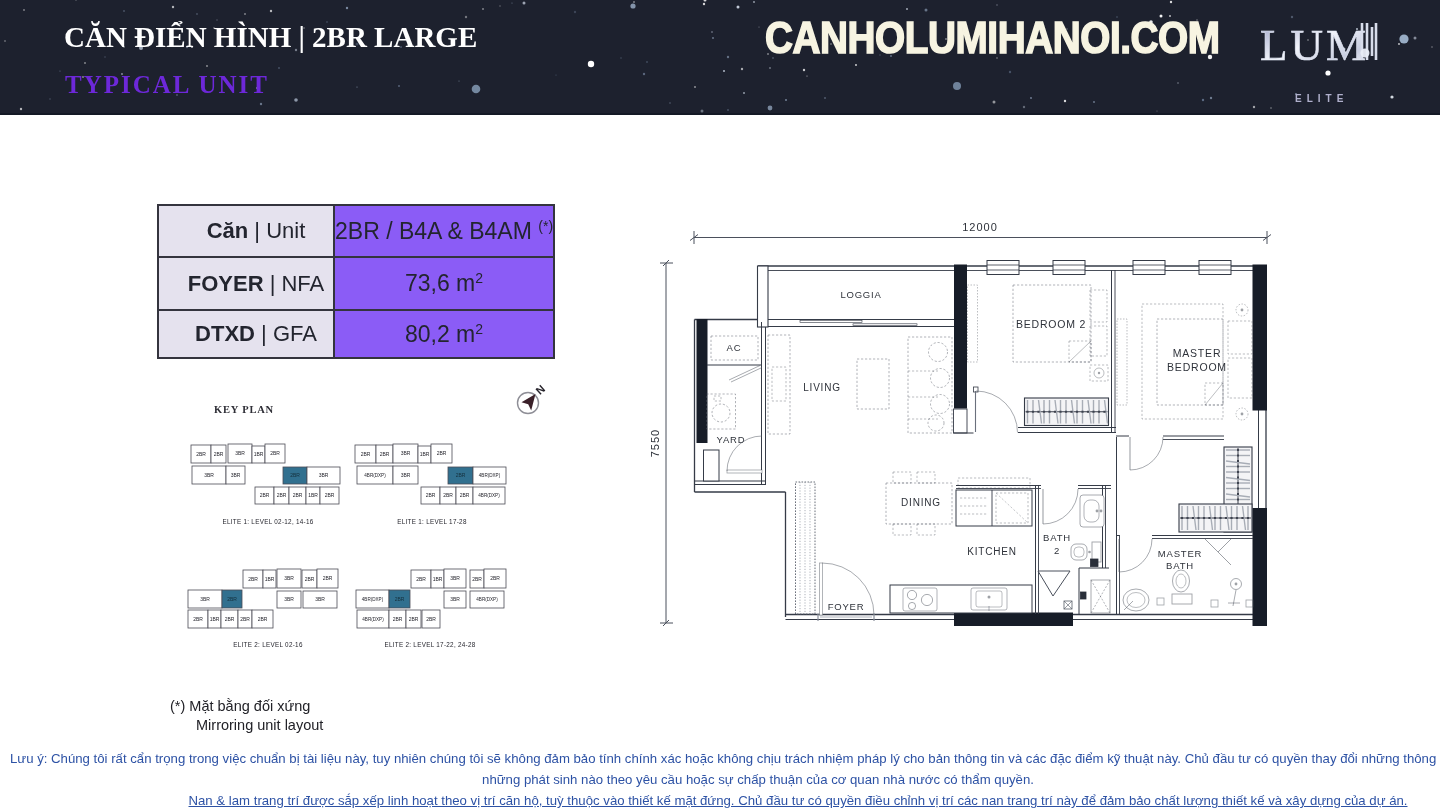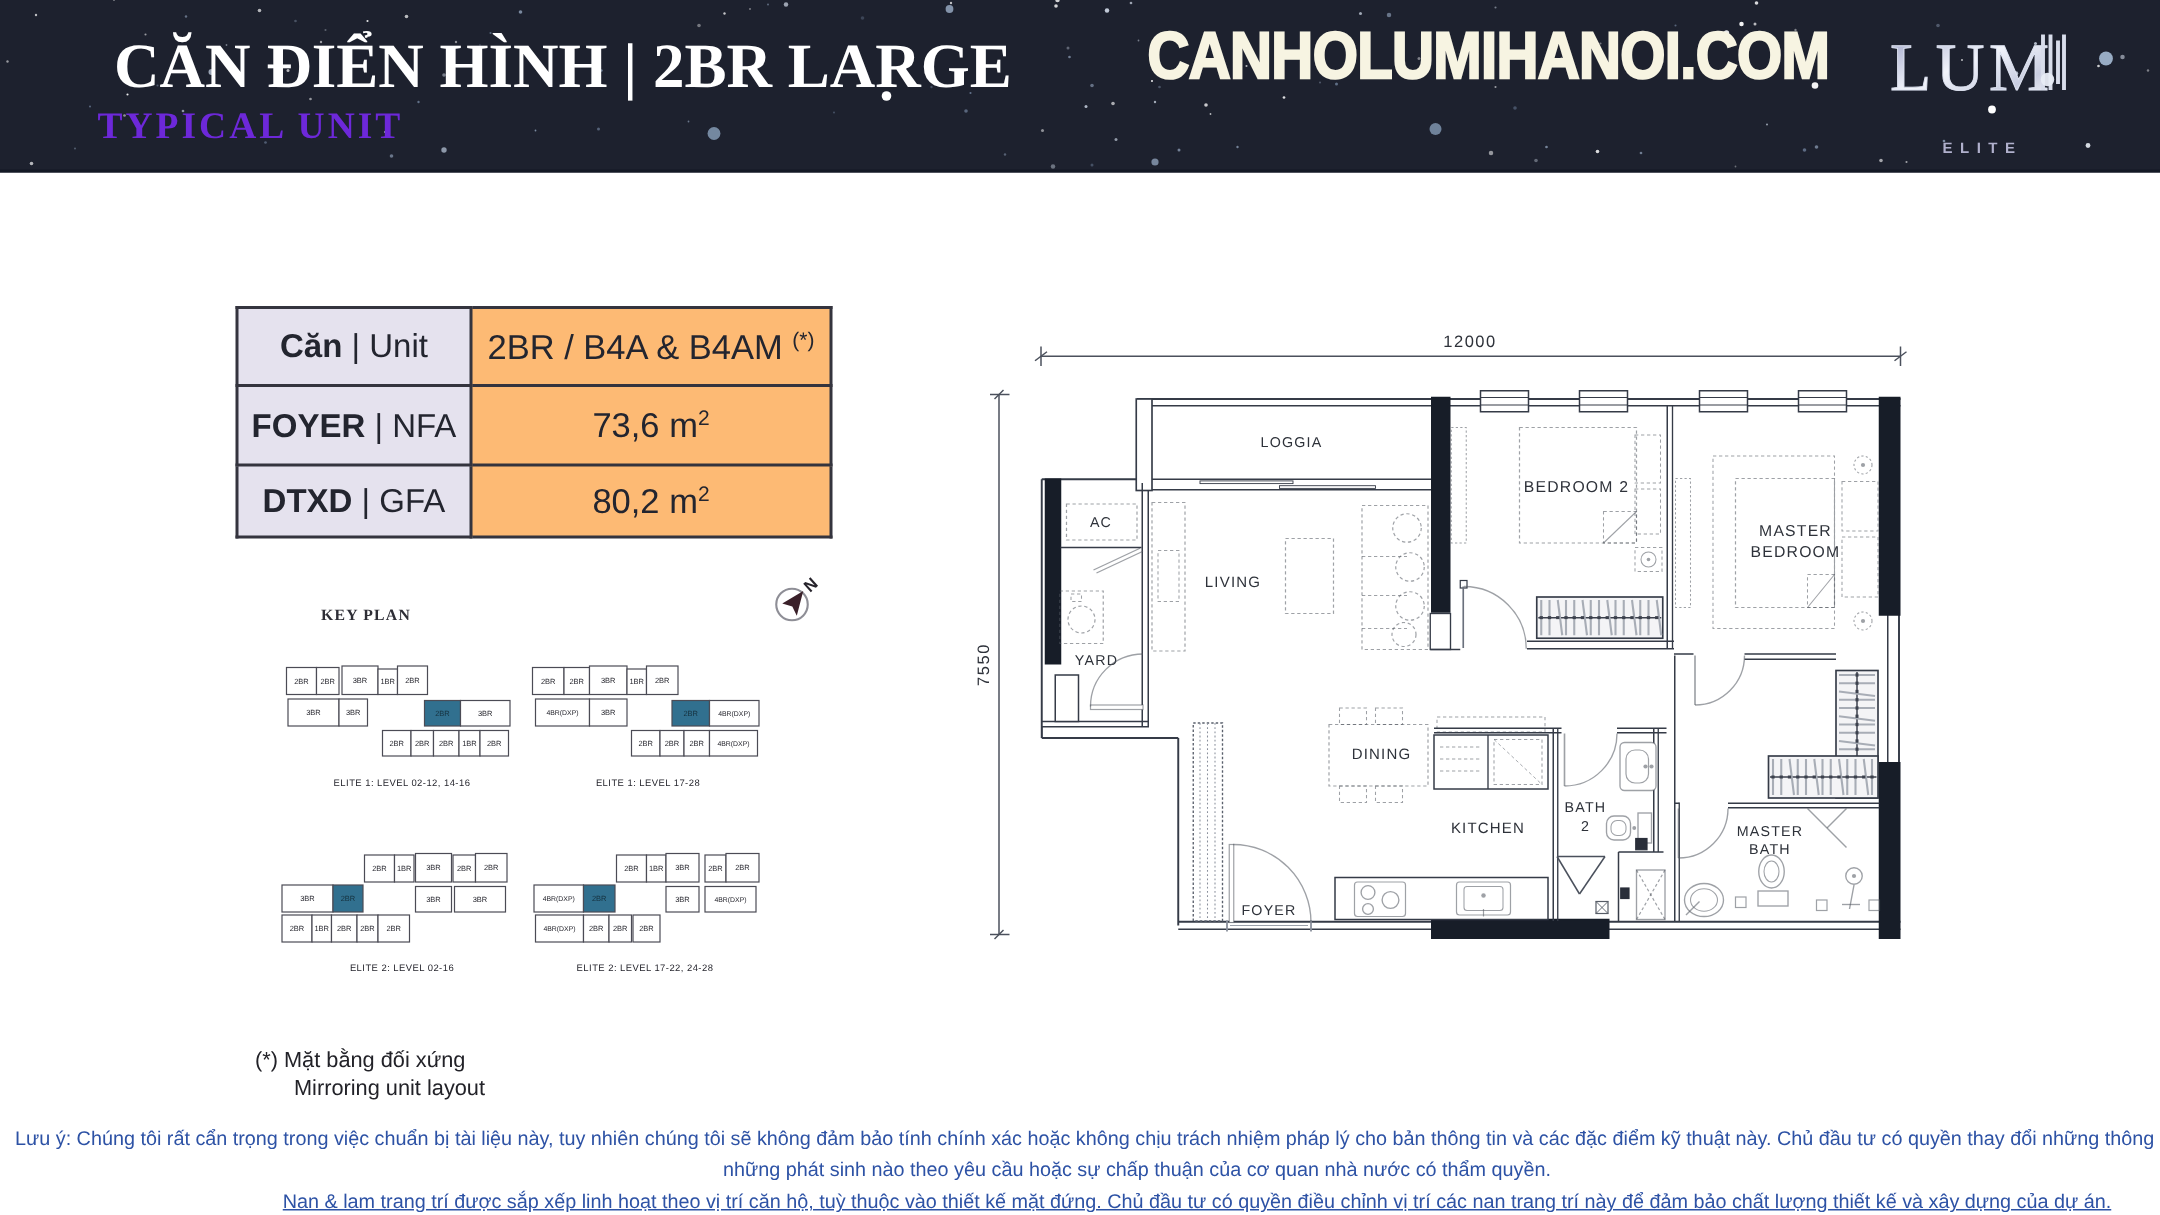--- a/index.html
+++ b/index.html
@@ -1,24 +1,24 @@
 <!DOCTYPE html>
 <html><head><meta charset="utf-8">
 <style>
 html,body{margin:0;padding:0;width:1440px;height:810px;overflow:hidden;background:#fff;}
 body{font-family:"Liberation Sans", sans-serif;position:relative;}
 .abs{position:absolute;}
 #hdr{left:0;top:0;width:1440px;height:115px;background:#1d212e;border-bottom:2px solid #141925;box-sizing:border-box;}
-#t1{left:64px;top:21px;color:#fff;font-family:"Liberation Serif",serif;font-weight:bold;font-size:42px;letter-spacing:0px;white-space:nowrap;margin-left:12px;}
+#t1{left:64px;top:21px;color:#fff;font-family:"Liberation Serif",serif;font-weight:bold;font-size:29px;letter-spacing:0px;white-space:nowrap;}
 #t2{left:65px;top:71px;color:#6d28d9;font-family:"Liberation Serif",serif;font-weight:bold;font-size:25px;letter-spacing:2px;}
 #site{left:765px;top:13px;color:#f7f4e2;font-weight:bold;font-size:44px;letter-spacing:-0.5px;-webkit-text-stroke:1.6px #f7f4e2;white-space:nowrap;transform:scaleX(0.88);transform-origin:left top;}
 #tbl{position:absolute;left:157px;top:204px;width:398px;height:155px;border:2px solid #34343e;border-collapse:collapse;table-layout:fixed;}
 #tbl td{border:2px solid #34343e;padding:0;text-align:center;vertical-align:middle;color:#23252f;}
-#tbl td.l{background:#e5e2ee;width:154px;font-size:22px;}
-#tbl td.r{background:#fdba74;font-size:23px;white-space:nowrap;}
+#tbl td.l{background:#e5e2ee;width:154px;font-size:22px;padding-left:20px;}
+#tbl td.r{background:#8b5cf6;font-size:23px;white-space:nowrap;}
 #tbl b{font-weight:bold;}
 .blue{color:#2d52a5;font-size:13.2px;white-space:nowrap;}
 </style></head><body>
 
 <div class="abs" id="hdr"></div>
 
 <svg class="abs" style="left:0;top:0" width="1440" height="115">
     <circle cx="466" cy="17" r="1.2" fill="#ffffff" opacity="0.39"></circle>
     <circle cx="772" cy="41" r="0.6" fill="#ffffff" opacity="0.48"></circle>
     <circle cx="124" cy="47" r="0.7" fill="#ffffff" opacity="0.68"></circle>

